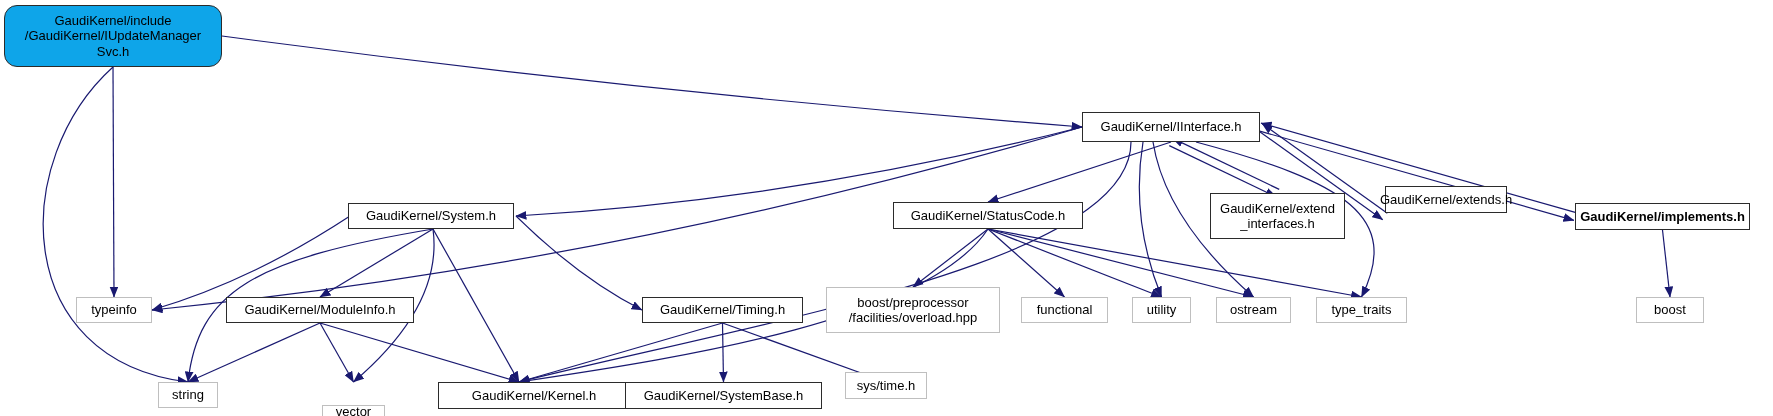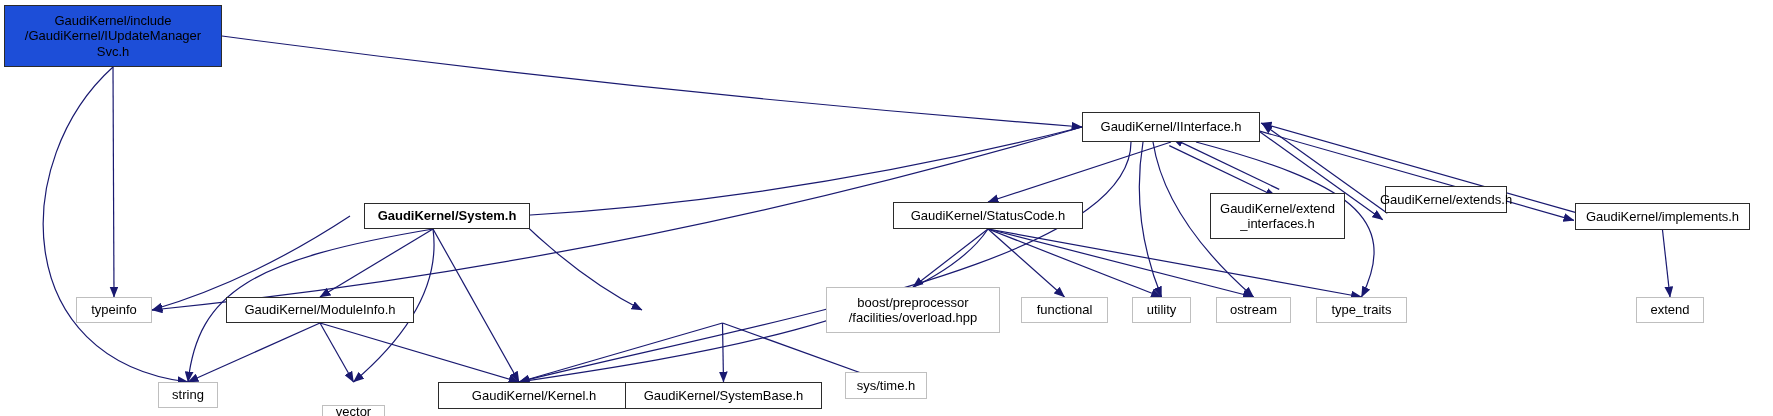--- a/index.html
+++ b/index.html
@@ -67,37 +67,38 @@
       <path d="M722.5,323 Q723,352.5 723.5,382" class="edge" marker-end="url(#arrow)"></path>
       <path d="M722.5,323 Q804.25,352.5 886,382" class="edge" marker-end="url(#arrow)"></path>
       <path d="M988,229 Q950.5,258 913,287" class="edge" marker-end="url(#arrow)"></path>
       <path d="M988,229 Q1026.25,263 1064.5,297" class="edge" marker-end="url(#arrow)"></path>
       <path d="M988,229 Q1074.75,263 1161.5,297" class="edge" marker-end="url(#arrow)"></path>
       <path d="M988,229 Q1120.75,263 1253.5,297" class="edge" marker-end="url(#arrow)"></path>
       <path d="M988,229 Q1174.75,263 1361.5,297" class="edge" marker-end="url(#arrow)"></path>
       <path d="M988,229 C928,319 689,357 519,382" class="edge" marker-end="url(#arrow)"></path>
     </svg>
 
-<div class="node root" style="left: 4px; top: 5px; width: 218px; height: 62px; background: #1d4ed8;">GaudiKernel/include
+<div class="node root" style="left: 4px; top: 5px; width: 218px; height: 62px; background: #0ea5e9; border-radius: 13px;">GaudiKernel/include
 /GaudiKernel/IUpdateManager
 Svc.h</div>
     <div class="node internal" style="left: 1082px; top: 112px; width: 178px; height: 30px;">GaudiKernel/IInterface.h</div>
-    <div class="node internal" style="left: 364px; top: 203px; width: 166px; height: 26px; font-weight: bold;">GaudiKernel/System.h</div>
+    <div class="node internal" style="left: 348px; top: 203px; width: 166px; height: 26px;">GaudiKernel/System.h</div>
     <div class="node internal" style="left: 893px; top: 202px; width: 190px; height: 27px;">GaudiKernel/StatusCode.h</div>
     <div class="node internal" style="left: 1210px; top: 193px; width: 135px; height: 46px;">GaudiKernel/extend
 _interfaces.h</div>
     <div class="node internal" style="left: 1385px; top: 186px; width: 122px; height: 27px;">GaudiKernel/extends.h</div>
-    <div class="node internal" style="left: 1575px; top: 203px; width: 175px; height: 27px;">GaudiKernel/implements.h</div>
+    <div class="node internal" style="left: 1575px; top: 203px; width: 175px; height: 27px; font-weight: bold;">GaudiKernel/implements.h</div>
     <div class="node external" style="left: 76px; top: 297px; width: 76px; height: 26px;">typeinfo</div>
     <div class="node internal" style="left: 226px; top: 297px; width: 188px; height: 26px;">GaudiKernel/ModuleInfo.h</div>
+    <div class="node internal" style="left: 642px; top: 297px; width: 161px; height: 26px;">GaudiKernel/Timing.h</div>
     <div class="node external" style="left: 826px; top: 287px; width: 174px; height: 46px;">boost/preprocessor
 /facilities/overload.hpp</div>
     <div class="node external" style="left: 1021px; top: 297px; width: 87px; height: 26px;">functional</div>
     <div class="node external" style="left: 1132px; top: 297px; width: 59px; height: 26px;">utility</div>
     <div class="node external" style="left: 1216px; top: 297px; width: 75px; height: 26px;">ostream</div>
     <div class="node external" style="left: 1316px; top: 297px; width: 91px; height: 26px;">type_traits</div>
-    <div class="node external" style="left: 1636px; top: 297px; width: 68px; height: 26px;">extend</div>
+    <div class="node external" style="left: 1636px; top: 297px; width: 68px; height: 26px;">boost</div>
     <div class="node external" style="left: 158px; top: 382px; width: 60px; height: 26px; text-align: center;">string</div>
     <div class="node external" style="left: 322px; top: 382px; width: 63px; height: 14px; margin-top: 23px;">vector</div>
     <div class="node internal" style="left: 438px; top: 382px; width: 192px; height: 27px;">GaudiKernel/Kernel.h</div>
     <div class="node internal" style="left: 625px; top: 382px; width: 197px; height: 27px;">GaudiKernel/SystemBase.h</div>
     <div class="node external" style="left: 845px; top: 372px; width: 82px; height: 27px;">sys/time.h</div>
   </div>
 
 </body></html>

